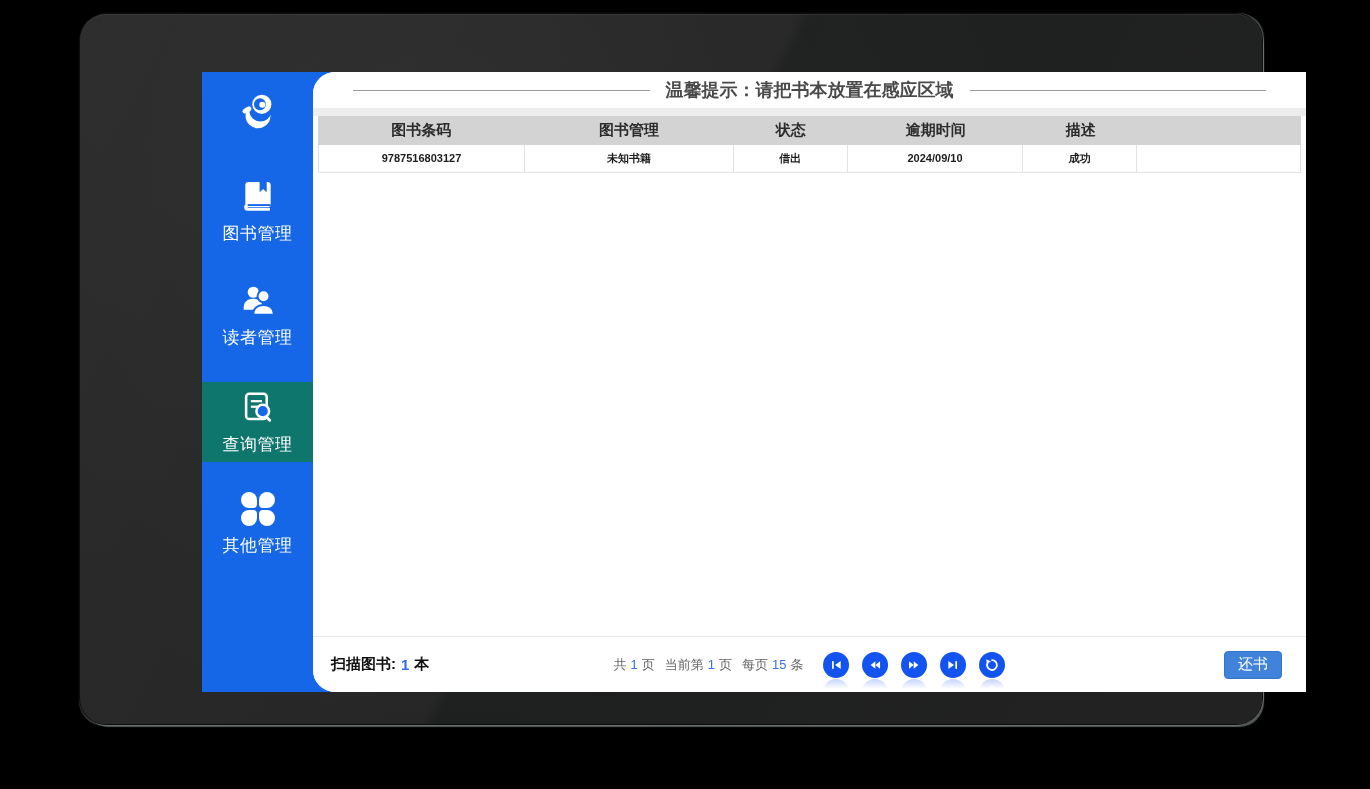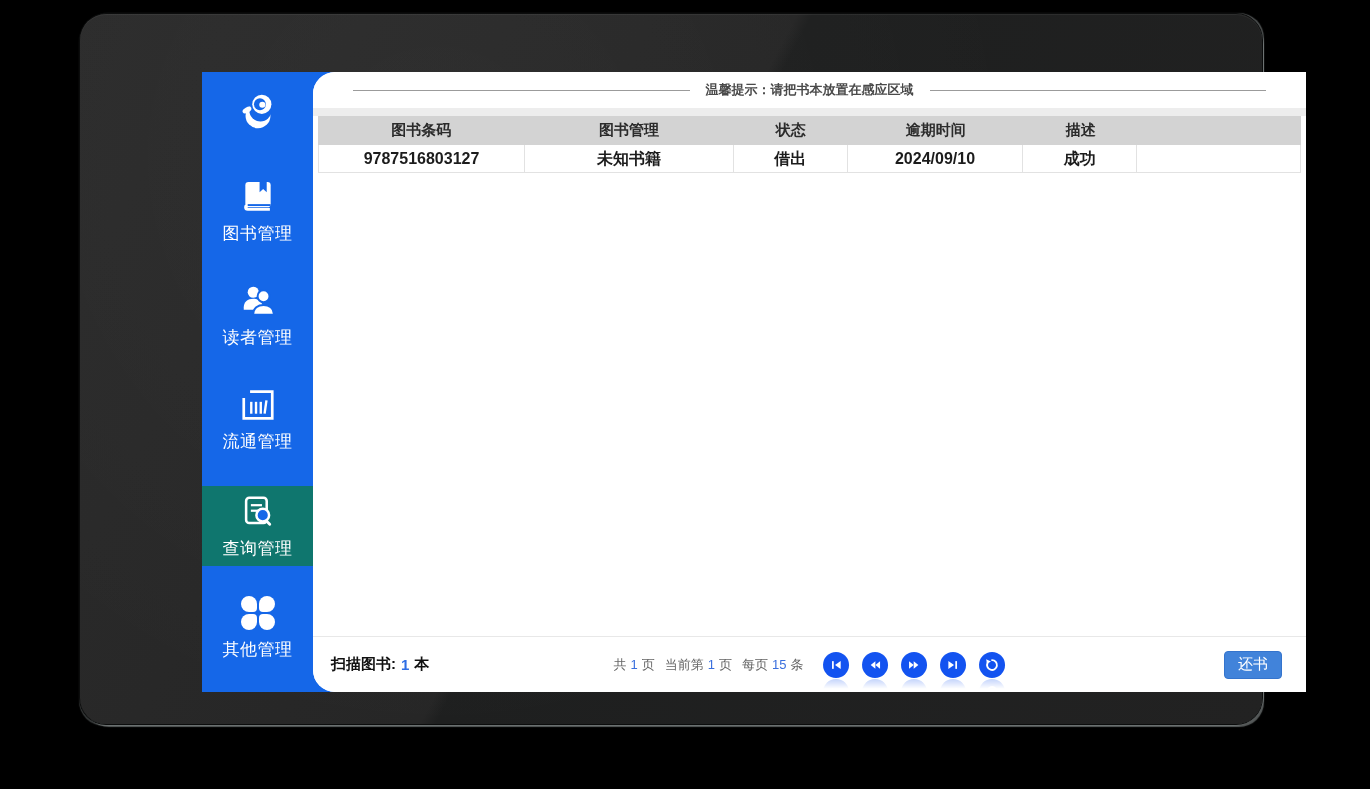--- a/index.html
+++ b/index.html
@@ -44,30 +44,30 @@
     display:flex; flex-direction:column; overflow:hidden; }
   .panel-header { height:57px; background:#f0f0f0; flex:0 0 57px; display:flex; align-items:center;
     padding:0 26px 0 29px; position:relative; }
   .page-title { font-size:26px; color:#3c3c3c; letter-spacing:1px; }
   .close-btn { position:absolute; right:26px; top:15px; width:27px; height:27px; border-radius:50%;
     background:#53626f; border:none; display:flex; align-items:center; justify-content:center; cursor:pointer; }
 
   .notice-row { height:36px; flex:0 0 36px; background:#fff; display:flex; align-items:center;
     padding:0 40px; gap:16px; }
   .notice-line { flex:1; height:1px; background:#9b9b9b; }
-  .notice-text { font-size:13px; font-weight:bold; color:#4a4a4a; white-space:nowrap; }
+  .notice-text { font-size:18px; font-weight:bold; color:#4a4a4a; white-space:nowrap; }
   .notice-gap { height:8px; flex:0 0 8px; background:#ededed; }
 
   
   .table-wrap { margin:0 5px; }
   .t-head { display:flex; height:29px; background:#d3d3d3; align-items:center; }
   .t-head span { font-size:15px; font-weight:bold; color:#2b2b2b; text-align:center; }
   .t-row { display:flex; height:28px; align-items:stretch; background:#fff;
     border:1px solid #e2e2e2; border-top:none; cursor:pointer; }
-  .t-row span { font-size:16px; font-weight:bold; color:#1c1c1c; text-align:center;
+  .t-row span { font-size:11px; font-weight:bold; color:#1c1c1c; text-align:center;
     line-height:27px; border-right:1px solid #e2e2e2; }
   .t-row span:last-child { border-right:none; }
   .c0{width:21%;} .c1{width:21.3%;} .c2{width:11.6%;} .c3{width:17.9%;} .c4{width:11.6%;} .c5{flex:1;}
 
   .body-spacer { flex:1; background:#fff; }
 
   
   .panel-footer { height:56px; flex:0 0 56px; background:#fff; border-top:1px solid #e8e8e8;
     display:flex; align-items:center; position:relative; padding:0 24px 0 18px; }
   .scan-info { font-size:15px; font-weight:bold; color:#111; display:flex; gap:5px; align-items:center; }
@@ -128,34 +128,20 @@
                 <circle cx="18" cy="13" r="7" fill="#fff"></circle>
                 <path d="M6 32c0-7 5-11 12-11s12 4 12 11v3H6z" fill="#fff"></path>
                 <circle cx="31" cy="18" r="7.5" fill="#fff" stroke="#1567e8" stroke-width="2.5"></circle>
                 <path d="M18 40c0-7 6-11 13-11s13 4 13 11v1.5H18z" fill="#fff" stroke="#1567e8" stroke-width="2.5"></path>
               </svg>
             </span>
             <span class="nav-label">读者管理</span>
           </div>
         </div>
 
-        <div class="nav-item">
-          <div class="nav-inner">
-            <span class="nav-icon">
-              <svg viewBox="0 0 48 48" width="38" height="38">
-                <path d="M14 7h28v34H6V15" fill="none" stroke="#fff" stroke-width="3.4"></path>
-                <rect x="14" y="20" width="3" height="15" fill="#fff"></rect>
-                <rect x="20" y="20" width="3" height="15" fill="#fff"></rect>
-                <rect x="26" y="20" width="3" height="15" fill="#fff"></rect>
-                <rect x="32" y="18" width="3" height="17" fill="#fff" transform="rotate(8 33.5 26.5)"></rect>
-              </svg>
-            </span>
-            <span class="nav-label">流通管理</span>
-          </div>
-        </div>
 
         <div class="nav-item active">
           <div class="nav-inner">
             <span class="nav-icon">
               <svg viewBox="0 0 48 48" width="38" height="38">
                 <rect x="9" y="6" width="26" height="32" rx="4" fill="none" stroke="#fff" stroke-width="3.2"></rect>
                 <rect x="15" y="14" width="14" height="2.8" fill="#fff"></rect>
                 <rect x="15" y="21" width="9" height="2.8" fill="#fff"></rect>
                 <circle cx="30" cy="28" r="8" fill="#1567e8" stroke="#fff" stroke-width="3.2"></circle>
                 <rect x="35" y="33" width="9" height="3.6" rx="1.8" fill="#fff" transform="rotate(45 35 33)"></rect>

